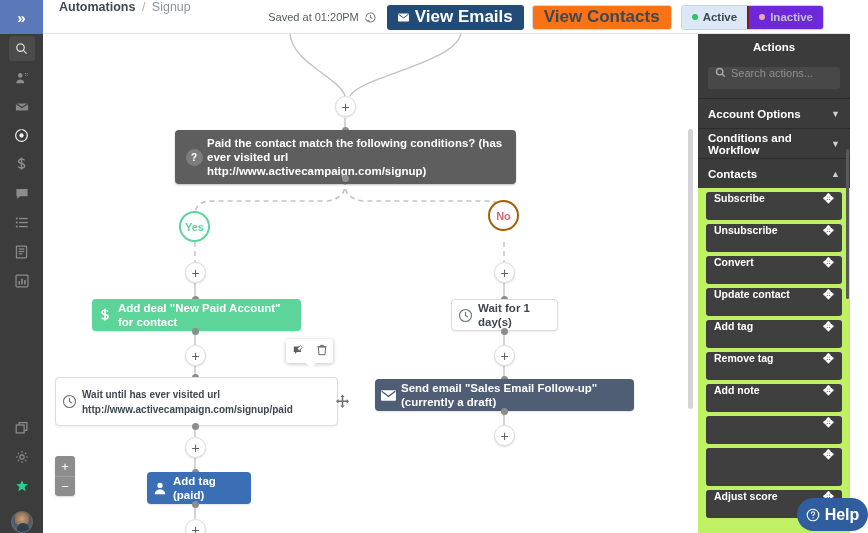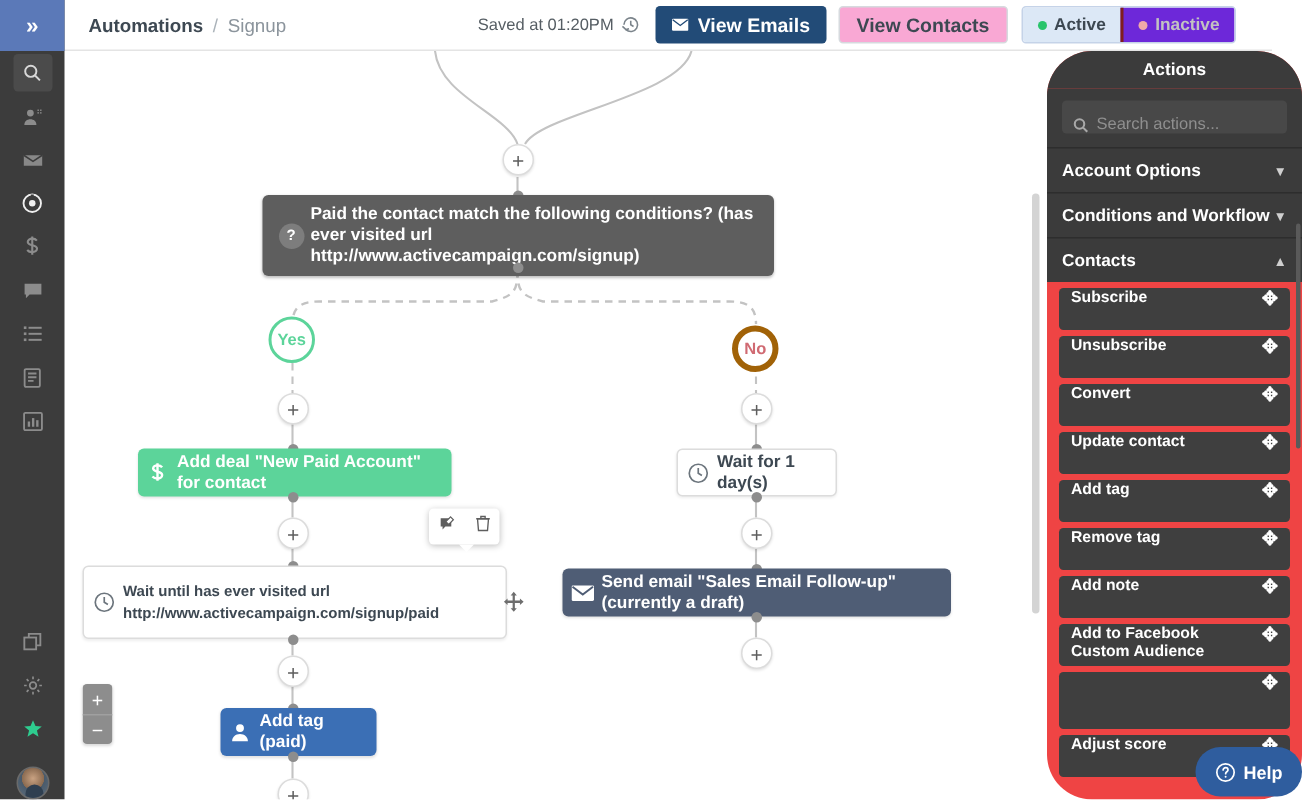--- a/index.html
+++ b/index.html
@@ -44,38 +44,38 @@
   }
   #rail-avatar::after {
     content: ""; position: absolute; left: 5px; top: 11px; width: 12px; height: 11px;
     background: #2f3f50; border-radius: 6px 6px 0 0;
   }
 
   
   #topbar {
     position: absolute; left: 43px; top: 0; width: 805px; height: 34px;
     background: #ffffff; border-bottom: 1px solid #e4e4e4;
-    display: flex; align-items: center; z-index: 25;
+    display: flex; z-index: 25;
   }
   #breadcrumb { margin-left: 16px; font-size: 12.5px; color: #3d4852; }
   #breadcrumb .crumb-root { font-weight: bold; color: #3d4852; }
   #breadcrumb .crumb-sep { color: #aab2b9; margin: 0 3px; }
   #breadcrumb .crumb-leaf { color: #8b949c; }
   #topbar-right {
     margin-left: auto; display: flex; align-items: center; height: 34px; padding-right: 24px;
   }
   #saved-text { font-size: 11px; color: #555d63; margin-right: 5px; }
   #saved-clock { color: #7b848b; display: flex; align-items: center; margin-right: 10px; }
   .tb-btn {
-    height: 25px; border-radius: 3px; font-size: 13px; font-weight: bold;
+    height: 25px; border-radius: 3px; font-size: 17px; font-weight: bold;
     display: flex; align-items: center; padding: 0 11px; cursor: pointer;
   }
   #view-emails-btn { background: #224b77; color: #fff; margin-right: 8px; }
   #view-emails-btn .ico { margin-right: 6px; display: flex; }
-  #view-contacts-btn { background: #f9a8d4; color: #3d4852; border: 1px solid #d6dade; margin-right: 9px; }
+  #view-contacts-btn { background: #f97316; color: #3d4852; border: 1px solid #d6dade; margin-right: 9px; }
   #state-toggle {
     display: flex; height: 25px; border: 1px solid #c5d3e8; border-radius: 3px; overflow: hidden;
   }
   .state-seg {
     display: flex; align-items: center; padding: 0 10px; font-size: 11.5px; font-weight: bold; cursor: pointer;
   }
   #state-active { background: #dce8f6; color: #3d4852; }
   #state-inactive { background: #6d28d9; color: #c2c2c2; border-left: 2px solid #7f1d1d; }
   .dot { width: 6px; height: 6px; border-radius: 50%; margin-right: 5px; }
   #state-active .dot { background: #29c46b; }
@@ -149,21 +149,21 @@
     position: absolute; width: 7px; height: 7px; border-radius: 50%;
     background: #8d8d8d;
   }
   
   .branch {
     position: absolute; width: 31px; height: 31px; border-radius: 50%;
     background: #ffffff; display: flex; align-items: center; justify-content: center;
     font-size: 11px; font-weight: bold;
   }
   #branch-yes { left: 136px; top: 177px; border: 2px solid #5cd49a; color: #5cd49a; }
-  #branch-no  { left: 445px; top: 183px; border: 4px solid #a16207; color: #d06a72; }
+  #branch-no  { left: 445px; top: 166px; border: 2px solid #a16207; color: #d06a72; }
 
   
   #node-toolbar {
     position: absolute; left: 243px; top: 305px; width: 47px; height: 24px;
     background: #ffffff; border-radius: 3px; box-shadow: 0 1px 4px rgba(0,0,0,.25);
     display: flex; align-items: center; justify-content: space-around; color: #5e5e5e;
   }
   #node-toolbar::after {
     content: ""; position: absolute; left: 20px; bottom: -5px;
     border-left: 5px solid transparent; border-right: 5px solid transparent;
@@ -181,31 +181,31 @@
   }
   .zoom-btn {
     width: 20px; height: 20px; background: #8d8d8d; color: #ffffff;
     display: flex; align-items: center; justify-content: center;
     font-size: 13px; line-height: 1; cursor: pointer;
   }
   #zoom-out { border-top: 1px solid #a0a0a0; }
 
   
   #right-panel {
-    position: absolute; left: 698px; top: 34px; width: 170px; height: 499px;
-    background: #ef4444; z-index: 20; overflow: hidden; border-radius: 30px;
+    position: absolute; left: 698px; top: 34px; width: 152px; height: 499px;
+    background: #bef264; z-index: 20; overflow: hidden;
   }
   #panel-title {
     height: 25px; background: #3b3b3b; color: #ffffff;
     display: flex; align-items: center; justify-content: center;
     font-size: 11.5px; font-weight: bold;
   }
   #panel-search-wrap { padding: 8px 10px 9px 10px; background: #3b3b3b; }
   #panel-search {
-    display: flex; align-items: flex-end; height: 22px;
+    display: flex; align-items: flex-start; height: 22px;
     background: #484848; border-radius: 3px; padding: 0 7px;
   }
   #panel-search .sico { color: #a8a8a8; margin-right: 5px; display: flex; }
   #panel-search input {
     background: transparent; border: 0; outline: 0; color: #c8c8c8;
     font-size: 11px; width: 100%; font-family: "Liberation Sans", sans-serif;
   }
   #panel-search input::placeholder { color: #8f8f8f; }
 
   .group-head {
@@ -224,21 +224,21 @@
   .action-row .grip { margin-left: auto; font-size: 13px; color: #ffffff; line-height: 1; }
   #panel-scroll {
     position: absolute; right: 1px; top: 115px; width: 3px; height: 150px;
     background: #5a5a5a; border-radius: 2px;
   }
 
   #help-btn {
     position: absolute; left: 797px; top: 498px; width: 71px; height: 33px;
     background: #2f5d9e; border-radius: 17px; color: #ffffff;
     display: flex; align-items: center; justify-content: center;
-    font-size: 12px; font-weight: bold; z-index: 40; cursor: pointer;
+    font-size: 16px; font-weight: bold; z-index: 40; cursor: pointer;
   }
   #help-btn .hico { margin-right: 5px; display: flex; }
 </style>
 </head>
 <body>
 
 <div id="app">
 
   <div id="left-rail">
     <div id="rail-logo">»</div>
@@ -571,21 +571,20 @@
     </div>
     <div class="action-row">
       <span class="label">Remove tag</span>
       <span class="grip">✥</span>
     </div>
     <div class="action-row">
       <span class="label">Add note</span>
       <span class="grip">✥</span>
     </div>
     <div class="action-row">
-      <span class="label">Add to Facebook Custom Audience</span>
       <span class="grip">✥</span>
     </div>
     <div class="action-row tall">
       <span class="grip">✥</span>
     </div>
     <div class="action-row">
       <span class="label">Adjust score</span>
       <span class="grip">✥</span>
     </div>
 

